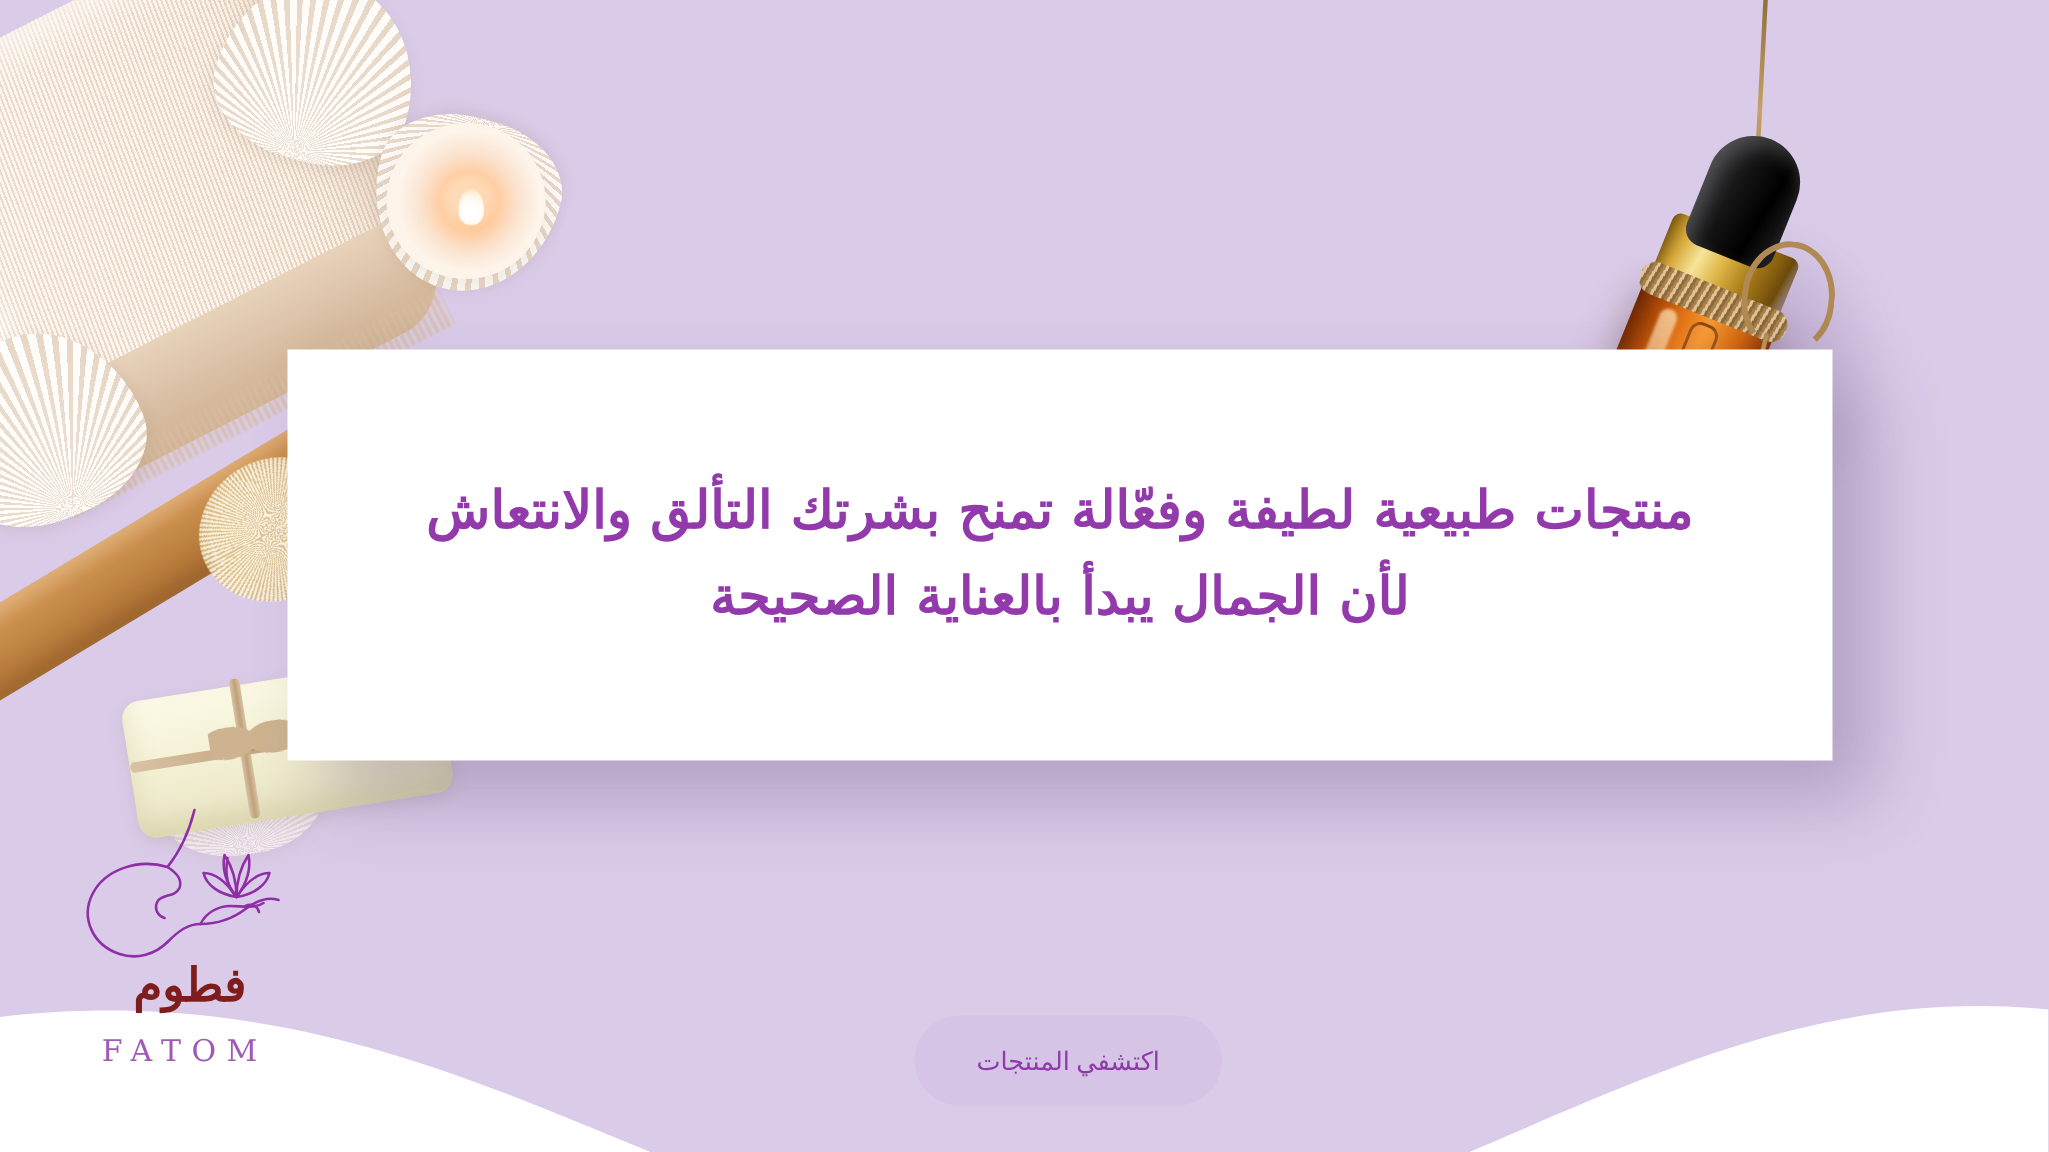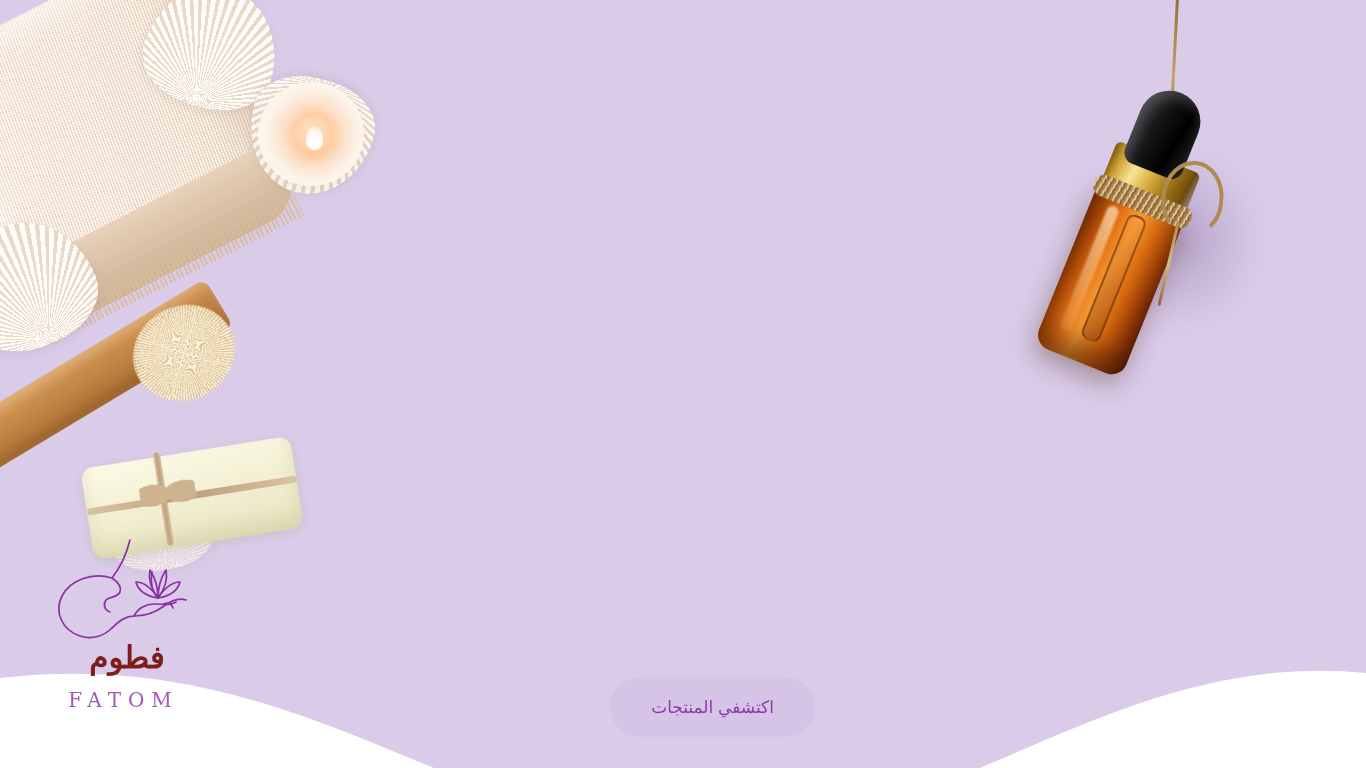--- a/index.html
+++ b/index.html
@@ -396,21 +396,21 @@
     position: absolute;
     left: 610px;
     top: 677px;
     width: 205px;
     height: 60px;
     border: none;
     border-radius: 30px;
     background: #d5c4e6;
     color: #8e3aa8;
     direction: rtl;
-    font-family: Liberation Sans, sans-serif;
+    font-family: Liberation Serif, serif;
     font-size: 17px;
     font-weight: 400;
     letter-spacing: .3px;
     cursor: pointer;
     z-index: 9;
     display: flex;
     align-items: center;
     justify-content: center;
   }
 </style>
@@ -450,20 +450,23 @@
       <div class="bottle-gloss"></div>
       <div class="bottle-pipette"></div>
       <div class="bottle-collar"></div>
       <div class="bottle-bulb"></div>
       <div class="twine-knot"></div>
       <div class="twine-loop"></div>
       <div class="twine-tail"></div>
     </div>
   </div>
 
+  <div class="headline-card">
+    <p class="headline">منتجات طبيعية لطيفة وفعّالة تمنح بشرتك التألق والانتعاش لأن الجمال يبدأ بالعناية الصحيحة</p>
+  </div>
 
   <svg class="bottom-wave" viewBox="0 0 1366 300" preserveAspectRatio="none">
     <path d="M0,210 C300,175 460,365 700,368 C950,371 1110,180 1366,205 L1366,300 L0,300 Z" fill="#ffffff"></path>
   </svg>
 
   <div class="logo">
     <svg class="logo-mark" width="186" height="112" viewBox="0 0 186 112">
       <g fill="none" stroke="#8e2fa6" stroke-width="1.7" stroke-linecap="round" stroke-linejoin="round">
         <path d="M96,2 C92,18 86,30 78,40 C84,44 88,48 86,54 C83,60 76,58 72,62
                  C69,66 70,72 76,74"></path>

